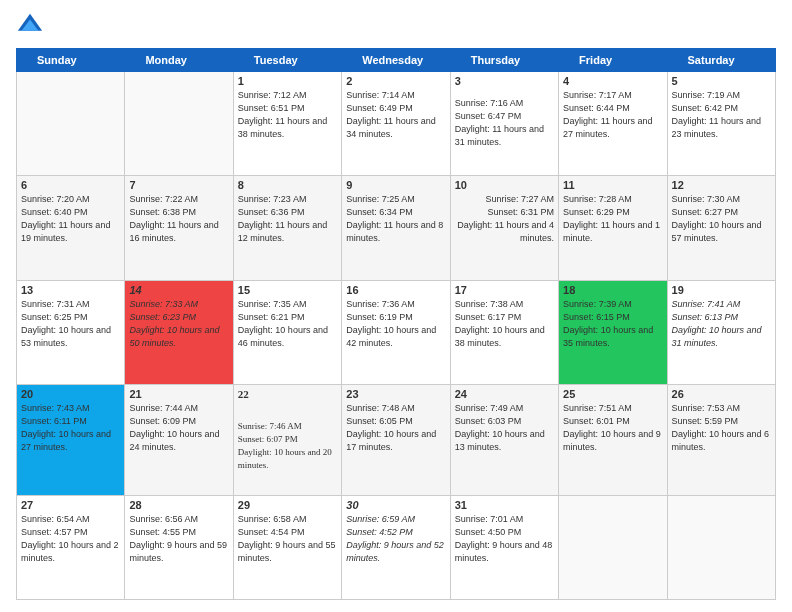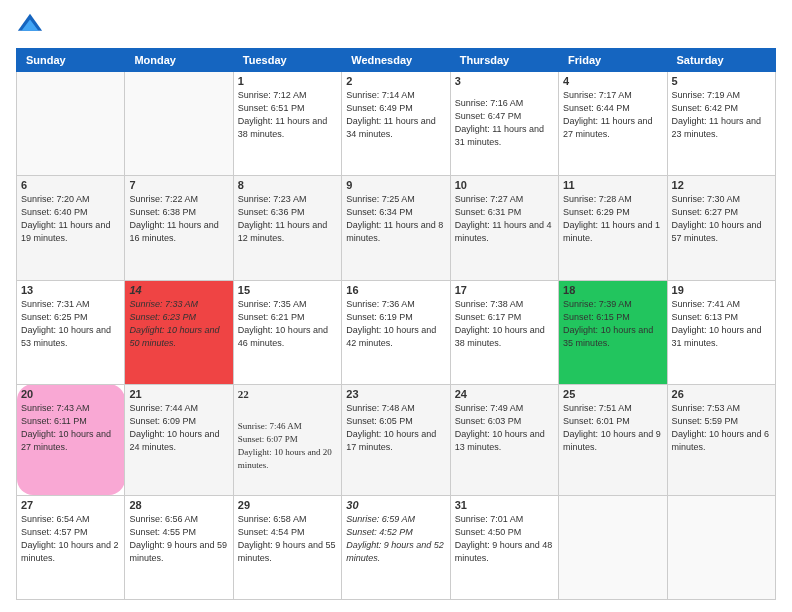--- a/index.html
+++ b/index.html
@@ -65,21 +65,21 @@
       border: 1px solid #ccc;
       border-collapse: collapse;
       width: 100%;
       table-layout: fixed;
     }
     .calendar th {
       background-color: #1565C0;
       color: #fff;
       font-size: 11px;
       font-weight: bold;
-      padding: 5px 9px;
+      padding: 5px 20px;
       text-align: left;
       border: 1px solid #1565C0;
     }
     .calendar td {
       border: 1px solid #ccc;
       vertical-align: top;
       padding: 3px 4px;
       font-size: 9.5px;
       color: #333;
       height: 86px;
@@ -193,21 +193,21 @@
 Daylight: 11 hours and 12 minutes.</div>
           </td>
           <td style="background-color: rgb(245, 245, 245);">
             <span class="day-num">9</span>
             <div class="day-info" style="white-space: pre-line;">Sunrise: 7:25 AM
 Sunset: 6:34 PM
 Daylight: 11 hours and 8 minutes.</div>
           </td>
           <td style="background-color: rgb(245, 245, 245);">
             <span class="day-num">10</span>
-            <div class="day-info" style="white-space: pre-line;">Sunrise: 7:27 AM
+            <div class="day-info" style="white-space: pre-line; text-align: right;">Sunrise: 7:27 AM
 Sunset: 6:31 PM
 Daylight: 11 hours and 4 minutes.</div>
           </td>
           <td style="background-color: rgb(245, 245, 245);">
             <span class="day-num">11</span>
             <div class="day-info" style="white-space: pre-line;">Sunrise: 7:28 AM
 Sunset: 6:29 PM
 Daylight: 11 hours and 1 minute.</div>
           </td>
           <td style="background-color: rgb(245, 245, 245);">
@@ -249,27 +249,27 @@
 Daylight: 10 hours and 38 minutes.</div>
           </td>
           <td style="background-color: #22c55e;">
             <span class="day-num">18</span>
             <div class="day-info" style="white-space: pre-line;">Sunrise: 7:39 AM
 Sunset: 6:15 PM
 Daylight: 10 hours and 35 minutes.</div>
           </td>
           <td style="background-color: rgb(255, 255, 255);">
             <span class="day-num">19</span>
-            <div class="day-info" style="white-space: pre-line;">Sunrise: 7:41 AM
+            <div class="day-info" style="white-space: pre-line; font-style: italic;">Sunrise: 7:41 AM
 Sunset: 6:13 PM
 Daylight: 10 hours and 31 minutes.</div>
           </td>
         </tr>
         <tr>
-          <td style="background-color: #f9a8d4; border-radius: 16px;">
+          <td style="background-color: #0ea5e9;">
             <span class="day-num">20</span>
             <div class="day-info" style="white-space: pre-line;">Sunrise: 7:43 AM
 Sunset: 6:11 PM
 Daylight: 10 hours and 27 minutes.</div>
           </td>
           <td style="background-color: rgb(245, 245, 245);">
             <span class="day-num">21</span>
             <div class="day-info" style="white-space: pre-line;">Sunrise: 7:44 AM
 Sunset: 6:09 PM
 Daylight: 10 hours and 24 minutes.</div>

